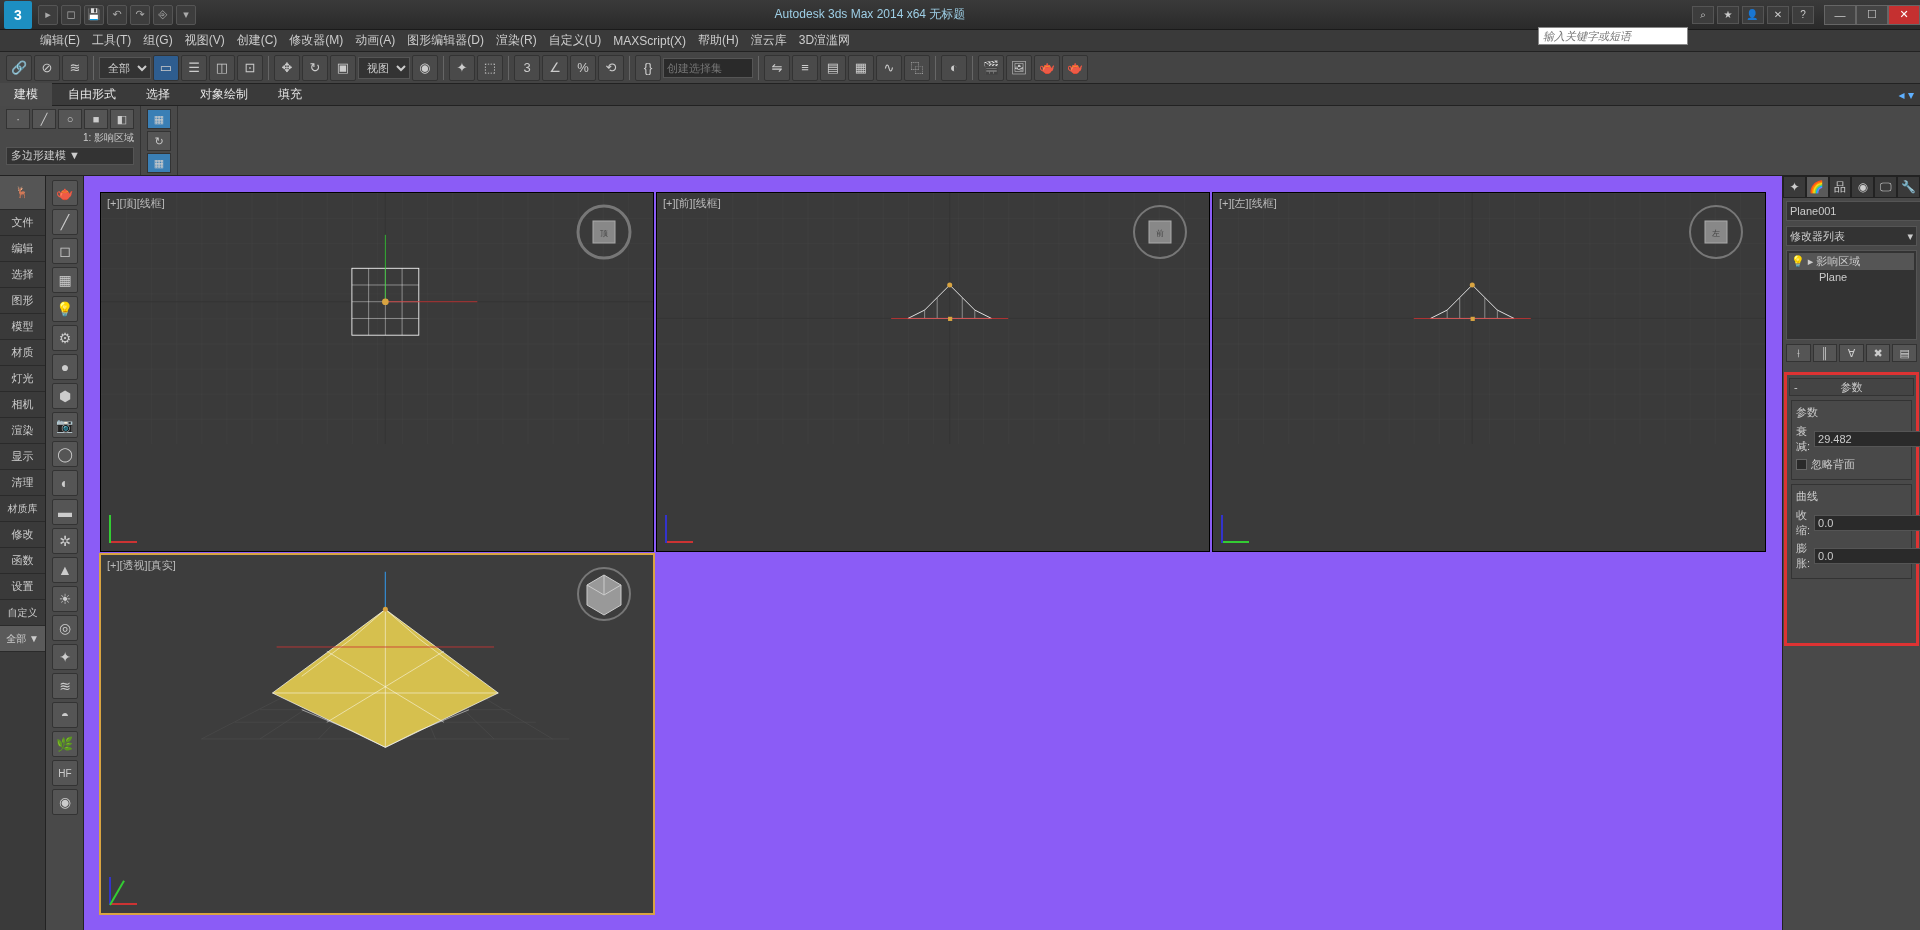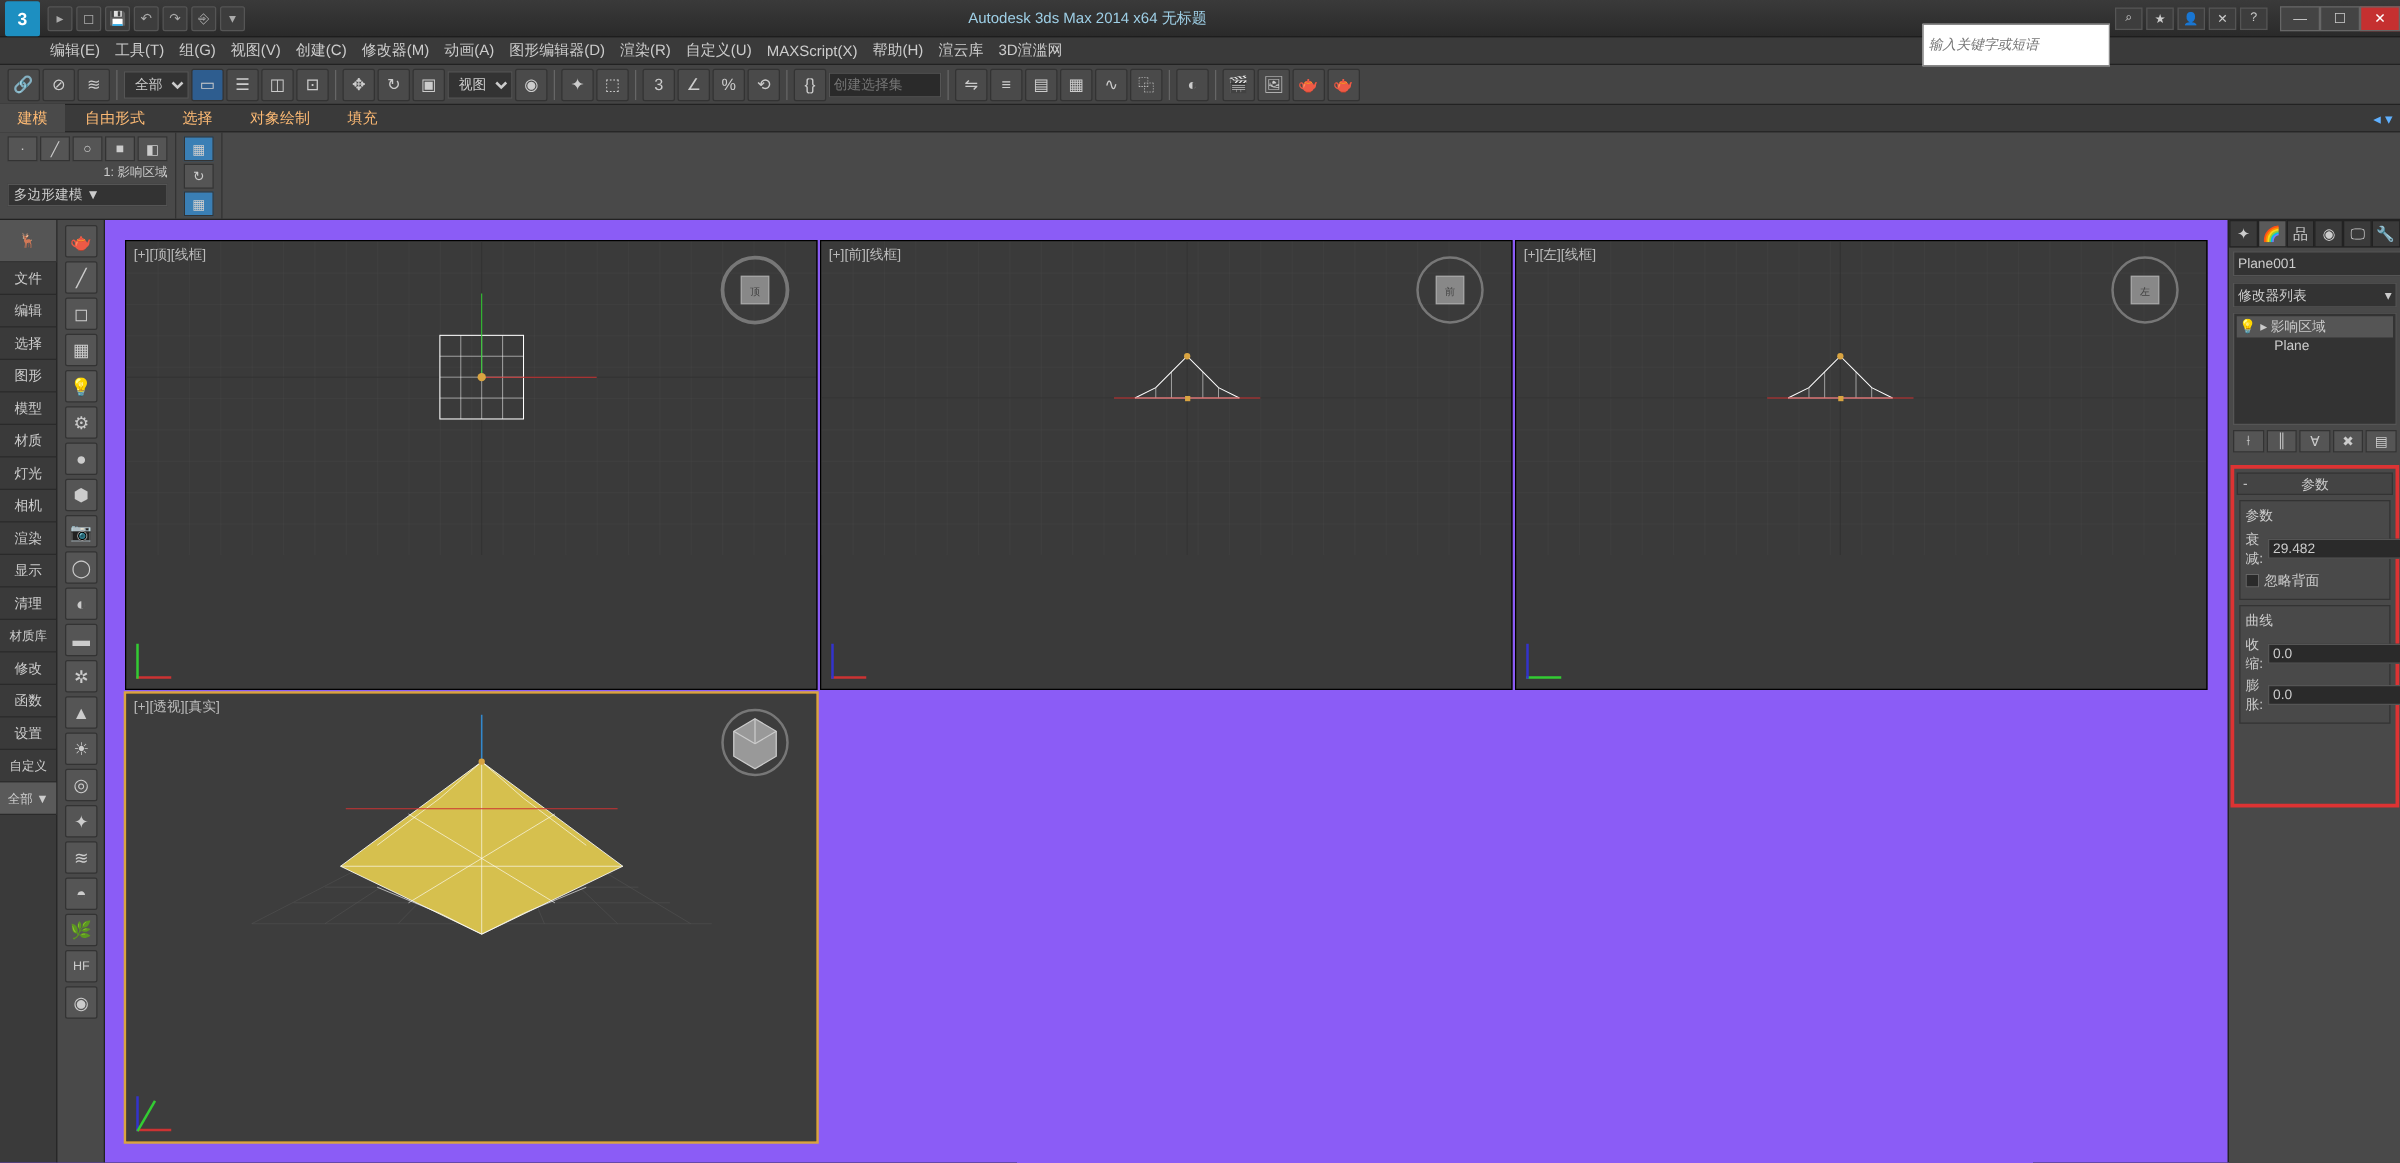--- a/index.html
+++ b/index.html
@@ -4,42 +4,42 @@
 <style>
 * { margin: 0; padding: 0; box-sizing: border-box; font-family: "Microsoft YaHei", Arial, sans-serif; }
 body { background: #2b2b2b; color: #ccc; font-size: 11px; overflow: hidden; width: 1920px; height: 930px; }
 
 
 .titlebar { height: 30px; background: linear-gradient(#3a3a3a,#2a2a2a); display: flex; align-items: center; border-bottom: 1px solid #1a1a1a; }
 .titlebar .qat { display: flex; gap: 3px; padding: 0 6px; }
 .titlebar .qat .qbtn { width: 20px; height: 20px; background: #3d3d3d; border: 1px solid #555; border-radius: 2px; display:flex;align-items:center;justify-content:center;font-size:11px;color:#aaa;}
 .app-logo { width: 28px; height: 28px; background: #1d8fc1; border-radius: 2px; margin-left: 4px; display:flex;align-items:center;justify-content:center;color:#fff;font-weight:bold;font-size:14px;}
 .title-center { flex:1; text-align:center; color:#9ecfe6; font-size:12px; }
-.title-search { width: 150px; height: 18px; background:#fff; border:1px solid #888; font-style:italic; color:#999; padding:16px 4px; font-size:11px;margin-top:42px;}
+.title-search { width: 150px; height: 18px; background:#fff; border:1px solid #888; font-style:italic; color:#999; padding:0 4px; font-size:11px;margin-top:42px;}
 .title-right { display:flex; gap:3px; padding:0 4px; align-items:center;}
 .title-right .tbtn { width:22px;height:18px;background:#3d3d3d;border:1px solid #555;display:flex;align-items:center;justify-content:center;font-size:10px;}
 .winbtns { display:flex; margin-left:6px;}
 .winbtns div { width:32px;height:20px;background:#444;border:1px solid #666;display:flex;align-items:center;justify-content:center;font-size:11px;}
 .winbtns .close { background:#c53030;color:#fff;}
 
 
 .menubar { height: 22px; background:#3a3a3a; display:flex; align-items:center; padding:0 40px; gap: 12px; border-bottom:1px solid #222;}
 .menubar span { color:#ccc; font-size:12px; cursor:default; }
 
 
 .maintoolbar { height: 32px; background:#444; display:flex; align-items:center; padding:0 6px; gap:2px; border-bottom:1px solid #222;}
 .tb { width:26px; height:26px; background:#4a4a4a; border:1px solid #333; border-radius:2px; display:flex;align-items:center;justify-content:center;font-size:13px;color:#ccc;}
 .tb.active { background:#2e5d8f; }
 .tb-sep { width:1px; height:24px; background:#666; margin:0 3px;}
 .tb-sel { height:22px; background:#333;color:#ccc;border:1px solid #555;font-size:11px;padding:0 4px;}
 .tb-input { width:90px;height:20px;background:#2a2a2a;border:1px solid #555;color:#ccc;font-size:11px;padding:0 3px;}
 
 
 .ribbon-tabs { height: 22px; background:#3a3a3a; display:flex; align-items:center; gap:2px; border-bottom:1px solid #222;}
-.rtab { padding: 3px 14px; color:#fdba74; font-size:12px; }
+.rtab { padding: 3px 14px; color:#e5e5e5; font-size:12px; }
 .rtab.active { background:#4a4a4a; }
 .rtab-arrow { margin-left:auto; padding:0 6px; color:#5fb0ff; font-size:12px;}
 
 
 .ribbon-body { height: 70px; background:#494949; display:flex; border-bottom:1px solid #222;}
 .ribbon-group { padding:3px 6px; border-right:1px solid #333; display:flex; flex-direction:column; gap:2px;}
 .rg-row { display:flex; gap:2px;}
 .rg-btn { width:24px;height:20px;background:#555;border:1px solid #333;display:flex;align-items:center;justify-content:center;font-size:11px;color:#ccc;}
 .rg-label { font-size:10px; color:#ccc; text-align:right; }
 .rg-drop { height:18px;background:#333;border:1px solid #555;color:#ccc;font-size:11px;padding:0 14px 0 4px;}

